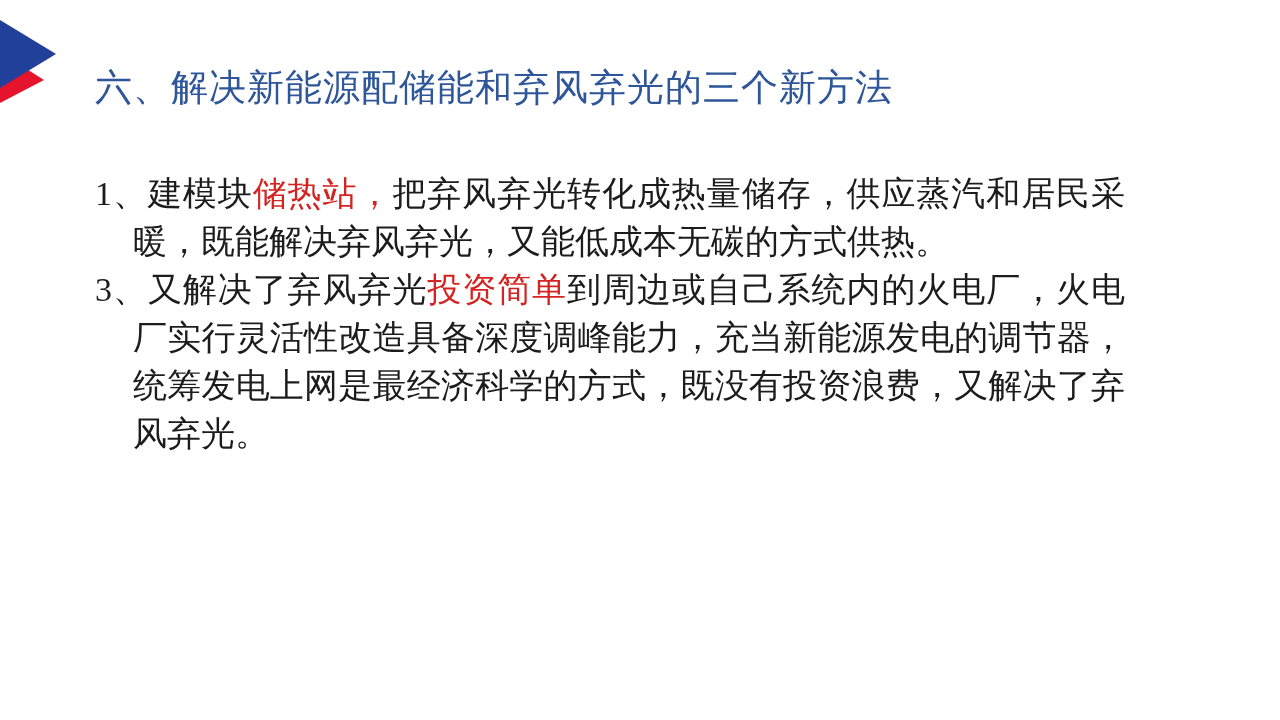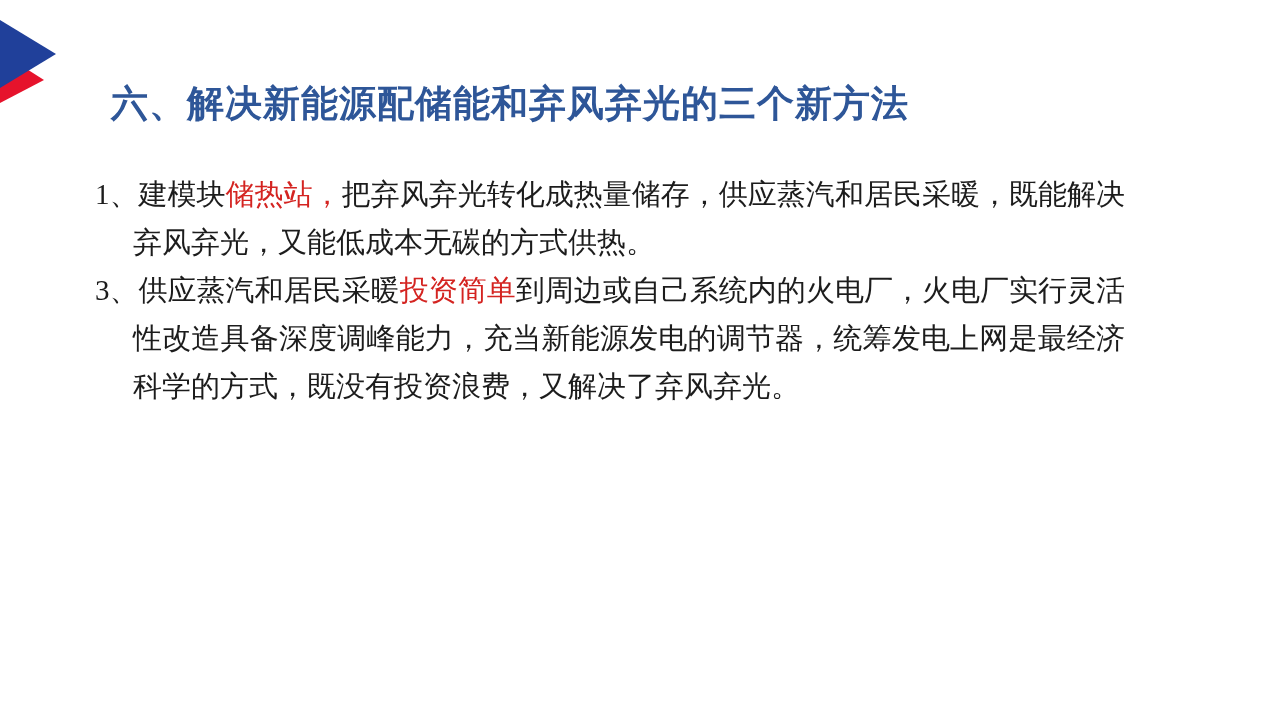--- a/index.html
+++ b/index.html
@@ -19,35 +19,35 @@
     position: absolute;
     left: 0;
     top: 0;
     width: 70px;
     height: 112px;
   }
   .title {
     position: absolute;
     left: 95px;
     top: 66px;
-    margin: 16px;
+    margin: 0;
     font-size: 37px;
-    font-weight: bold;
+    font-weight: normal;
     letter-spacing: 1px;
     line-height: 1.2;
     color: var(--title-blue, #2E5698);
     font-family: "Liberation Serif", "DejaVu Serif", serif;
     white-space: nowrap;
   }
   .body-block {
     position: absolute;
     left: 95px;
     top: 170px;
     width: 1030px;
-    font-size: 29px;
+    font-size: 34px;
     line-height: 48px;
     color: var(--body-black, #1c1c1c);
     text-align: justify;
   }
   .item {
     margin: 0;
     padding-left: 38px;
     text-indent: -38px;
   }
   .item .red {
@@ -64,16 +64,16 @@
 
   <svg class="corner" viewBox="0 0 70 112" aria-hidden="true">
     <polygon points="0,52 44,80 0,103" id="red-tri" fill="#E6132C"></polygon>
     <polygon points="0,20 56,54 0,88" id="blue-tri" fill="#20409A"></polygon>
   </svg>
 
   <h1 class="title">六、解决新能源配储能和弃风弃光的三个新方法</h1>
 
   <div class="body-block">
     <p class="item"><span class="num">1、</span><span><span>建模块</span><span class="red">储热站，</span><span>把弃风弃光转化成热量储存，供应蒸汽和居民采暖，既能解决弃风弃光，又能低成本无碳的方式供热。</span></span></p>
-    <p class="item"><span class="num">3、</span><span><span>供应蒸汽和居民采暖</span><span class="red">投资简单</span><span>到周边或自己系统内的火电厂，火电厂实行灵活性改造具备深度调峰能力，充当新能源发电的调节器，统筹发电上网是最经济科学的方式，既没有投资浪费，又解决了弃风弃光。</span></span></p>
+    <p class="item"><span class="num">3、</span><span><span>又解决了弃风弃光</span><span class="red">投资简单</span><span>到周边或自己系统内的火电厂，火电厂实行灵活性改造具备深度调峰能力，充当新能源发电的调节器，统筹发电上网是最经济科学的方式，既没有投资浪费，又解决了弃风弃光。</span></span></p>
   </div>
 
 </div>
 
 </body></html>

